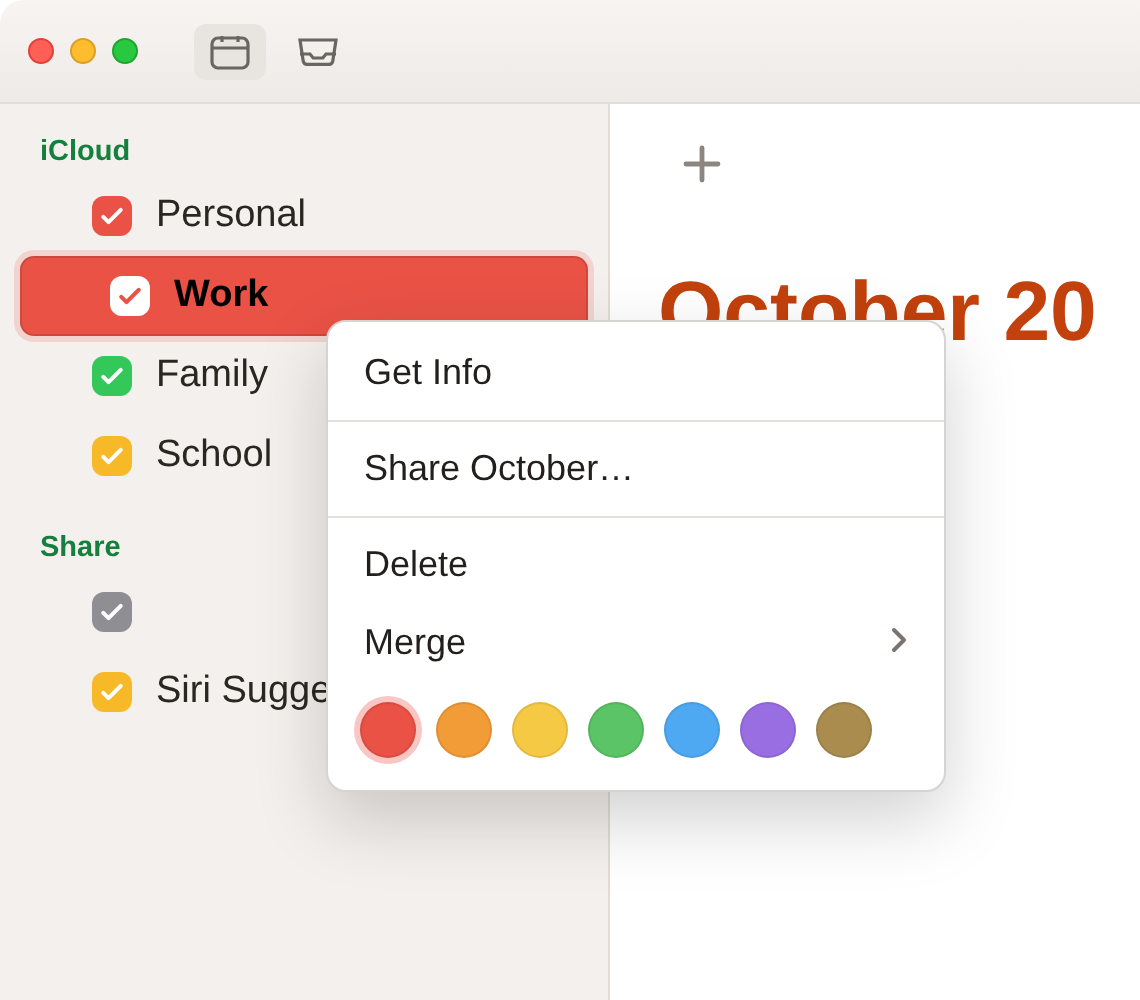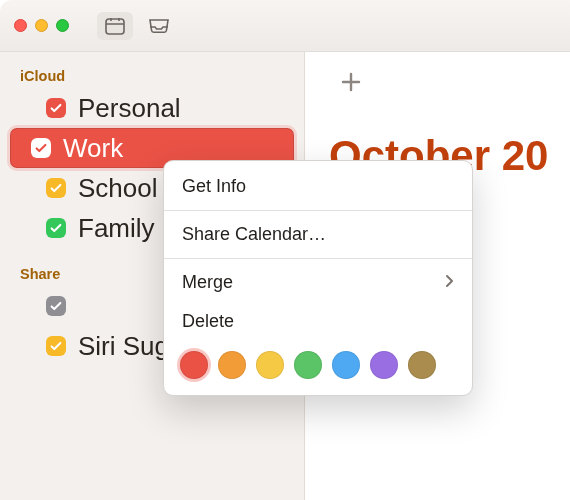--- a/index.html
+++ b/index.html
@@ -30,38 +30,39 @@
   }
   .toolbar-btn.active { background:#e8e4e0; }
   .body { flex:1; display:flex; }
   .sidebar {
     width: 305px;
     background:#f4f0ed;
     border-right:1px solid #e1ddd4;
     padding: 10px 0 0 0;
   }
   .section-head {
-    font-size: 14.5px; font-weight:600; color:#a16207;
+    font-size: 14.5px; font-weight:600; color:#15803d;
     padding: 6px 20px 4px 20px;
   }
   .cal-item {
     display:flex; align-items:center; gap:12px;
     height:40px;
     padding: 0 10px 0 46px;
-    font-size:26px; color:#2b2620;
+    font-size:19px; color:#2b2620;
     position:relative;
   }
   .cal-item.selected {
     background:#ea5246;
-    color:#ffffff;
+    color:#000000;
     border-radius:7px;
     margin:0 10px;
-    padding-left:20px;
+    padding-left:44px;
     border:1px solid rgba(0,0,0,.12);
     box-shadow: 0 0 0 3px rgba(234,82,70,.18);
+    font-weight: bold;
   }
   .cal-item .cb {
     width:20px; height:20px; border-radius:6px;
     display:flex; align-items:center; justify-content:center;
     flex-shrink:0;
   }
   .cal-item .cb svg { width:14px; height:14px; }
   .main {
     flex:1; background:#fff; position:relative; padding: 0 0 0 24px;
   }
@@ -140,35 +141,35 @@
       <div class="cal-item selected">
         <span class="cb" style="background:#fff;">
           <svg viewBox="0 0 16 16">
               <path d="M3 8.5l3 3 7-7" fill="none" stroke="#ea5246" stroke-width="2.4" stroke-linecap="round" stroke-linejoin="round"></path>
             </svg>
         </span>
         <span>Work</span>
       </div>
 
       <div class="cal-item">
+        <span class="cb" style="background:#34c759;">
+          <svg viewBox="0 0 16 16">
+              <path d="M3 8.5l3 3 7-7" fill="none" stroke="#fff" stroke-width="2.3" stroke-linecap="round" stroke-linejoin="round"></path>
+            </svg>
+        </span>
+        <span>Family</span>
+      </div>
+
+      <div class="cal-item">
         <span class="cb" style="background:#f7b928;">
           <svg viewBox="0 0 16 16">
               <path d="M3 8.5l3 3 7-7" fill="none" stroke="#fff" stroke-width="2.3" stroke-linecap="round" stroke-linejoin="round"></path>
             </svg>
         </span>
         <span>School</span>
-      </div>
-
-      <div class="cal-item">
-        <span class="cb" style="background:#34c759;">
-          <svg viewBox="0 0 16 16">
-              <path d="M3 8.5l3 3 7-7" fill="none" stroke="#fff" stroke-width="2.3" stroke-linecap="round" stroke-linejoin="round"></path>
-            </svg>
-        </span>
-        <span>Family</span>
       </div>
 
       <div class="section-head" style="margin-top:12px">Share</div>
 
       <div class="cal-item">
         <span class="cb" style="background:#8e8e93;">
           <svg viewBox="0 0 16 16">
               <path d="M3 8.5l3 3 7-7" fill="none" stroke="#fff" stroke-width="2.3" stroke-linecap="round" stroke-linejoin="round"></path>
             </svg>
         </span>
@@ -195,33 +196,33 @@
     </div>
   </div>
 </div>
 
 <div class="ctx-menu">
   <div class="ctx-item">
     <span>Get Info</span>
   </div>
   <div class="ctx-sep"></div>
   <div class="ctx-item">
-    <span>Share Calendar…</span>
+    <span>Share October…</span>
   </div>
   <div class="ctx-sep"></div>
+  <div class="ctx-item">
+    <span>Delete</span>
+  </div>
   <div class="ctx-item">
     <span>Merge</span>
     <span class="chev">
       <svg width="10" height="14" viewBox="0 0 10 14" fill="none" stroke="currentColor" stroke-width="2" stroke-linecap="round" stroke-linejoin="round">
           <path d="M3 2l5 5-5 5"></path>
         </svg>
     </span>
-  </div>
-  <div class="ctx-item">
-    <span>Delete</span>
   </div>
   <div class="swatches">
     <div class="swatch selected" style="background:#ea5246;"></div>
     <div class="swatch" style="background:#f29c38;"></div>
     <div class="swatch" style="background:#f6c945;"></div>
     <div class="swatch" style="background:#5bc466;"></div>
     <div class="swatch" style="background:#4ea9f2;"></div>
     <div class="swatch" style="background:#9a6ee3;"></div>
     <div class="swatch" style="background:#a98c4e;"></div>
   </div>

